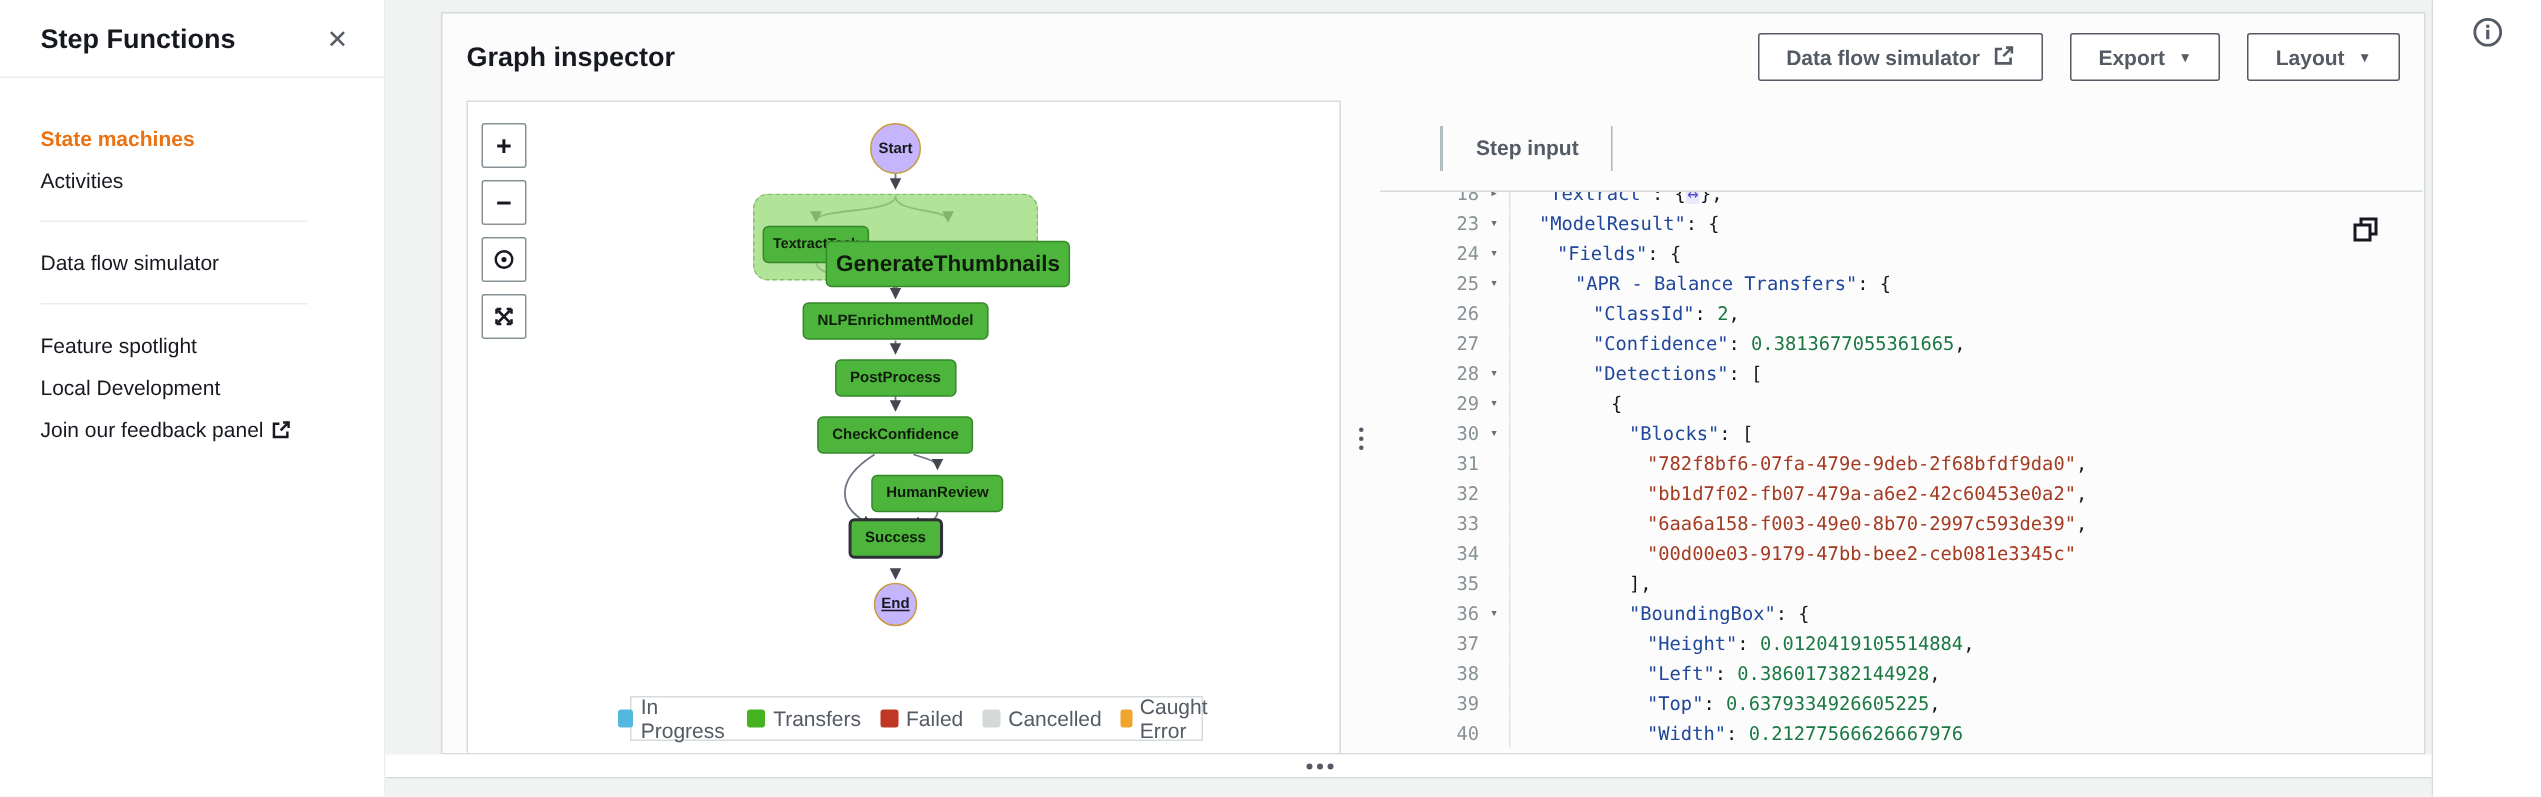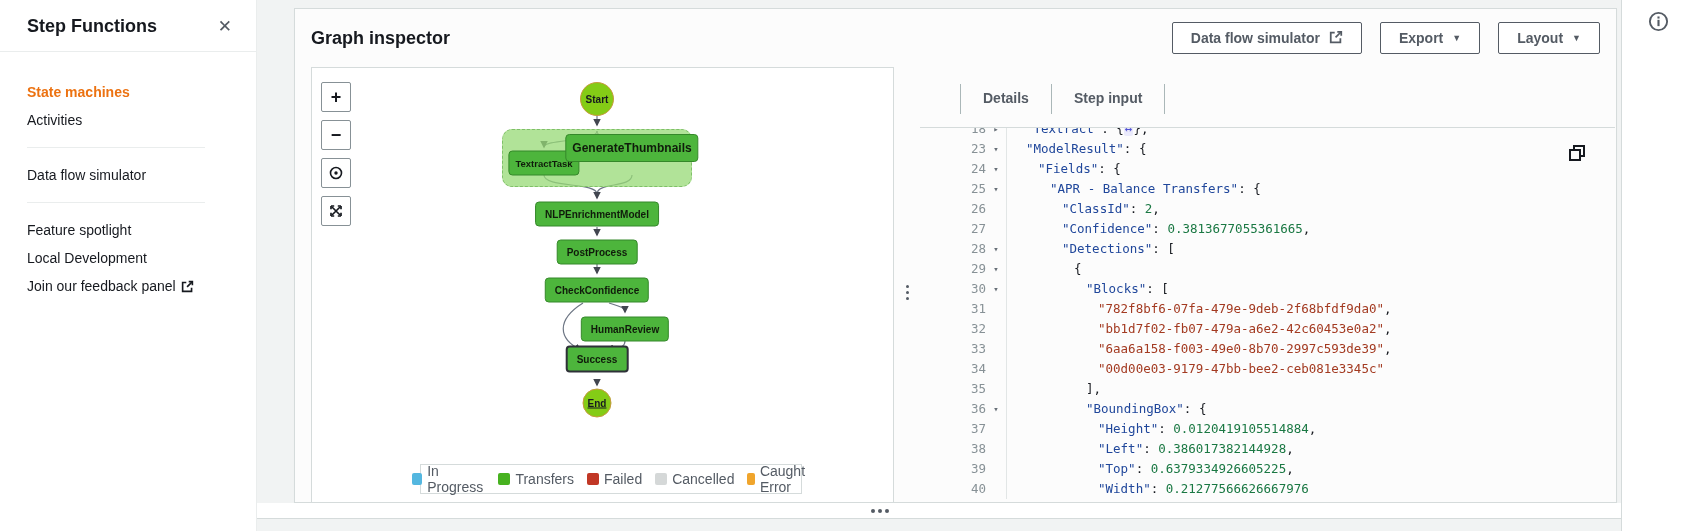--- a/index.html
+++ b/index.html
@@ -33,21 +33,21 @@
   .caret { font-size:9px; line-height:1; }
 
   
   .graph-panel { position:absolute; left:16px; top:58px; width:583px; height:436px; background:#fff; border:1px solid #d5dbdb; overflow:hidden; }
   .zoom-controls { position:absolute; left:9px; top:14px; display:flex; flex-direction:column; gap:8px; z-index:3; }
   .zoom-btn { width:30px; height:30px; background:#fff; border:1px solid #879196; border-radius:2px; cursor:pointer; display:flex; align-items:center; justify-content:center; color:#16191f; font-size:18px; font-weight:700; padding:0; }
   .edges { position:absolute; left:0; top:0; width:583px; height:436px; }
   .group-box { position:absolute; left:190px; top:61px; width:190px; height:58px; background:rgba(151,218,118,.75); border:1.5px dashed #7fbf68; border-radius:10px; }
   .gnode { position:absolute; transform:translate(-50%,-50%); background:#4db53c; border:1px solid #35882a; border-radius:4px; color:#101c0b; font-size:10px; font-weight:700; padding:6px 9px; white-space:nowrap; cursor:pointer; z-index:2; }
   .gnode.selected { border:2px solid #2e3138; }
-  .gcircle { position:absolute; transform:translate(-50%,-50%); background:#84cc16; border:1px solid #c79b3e; border-radius:50%; display:flex; align-items:center; justify-content:center; font-size:10px; font-weight:700; color:#16191f; cursor:pointer; z-index:2; }
+  .gcircle { position:absolute; transform:translate(-50%,-50%); background:#c4b5fd; border:1px solid #c79b3e; border-radius:50%; display:flex; align-items:center; justify-content:center; font-size:10px; font-weight:700; color:#16191f; cursor:pointer; z-index:2; }
   .gcircle.start { width:34px; height:34px; }
   .gcircle.end { width:29px; height:29px;text-decoration:underline; }
   .legend { position:absolute; left:108px; top:396px; width:382px; height:30px; background:#fff; border:1px solid #d5dbdb; display:flex; align-items:center; justify-content:center; gap:13px; }
   .legend-item { display:flex; align-items:center; gap:5px; font-size:14px; color:#545b64; }
   .legend-swatch { width:12px; height:12px; border-radius:2px; display:inline-block; }
 
   
   .v-splitter { position:absolute; left:604px; top:58px; bottom:2px; width:18px; cursor:col-resize; }
   .v-dots { position:absolute; left:7px; top:215px; }
   .v-dots i { display:block; width:3px; height:3px; border-radius:50%; background:#545b64; margin:3px 0; }
@@ -178,21 +178,21 @@
           <path d="M271,235 C244,252 246,271 269,282" marker-end="url(#arr)"></path>
           <path d="M313,273 C313,281 303,279 297,283" marker-end="url(#arr)"></path>
           <path d="M285,312 V317" marker-end="url(#arr)"></path>
         </g>
       </svg>
 
       <div class="group-box"></div>
 
       <div class="gcircle start" style="left:285px;top:31px;">Start</div>
       <div class="gnode" style="left:232px;top:95px;font-size:9.5px;padding:6px 6px;">TextractTask</div>
-      <div class="gnode" style="left:320px;top:80px;font-size:12px;padding:6px 6px;">GenerateThumbnails</div>
+      <div class="gnode" style="left:320px;top:108px;font-size:15px;padding:6px 6px;">GenerateThumbnails</div>
       <div class="gnode" style="left:285px;top:146px;">NLPEnrichmentModel</div>
       <div class="gnode" style="left:285px;top:184px;">PostProcess</div>
       <div class="gnode" style="left:285px;top:222px;">CheckConfidence</div>
       <div class="gnode" style="left:313px;top:261px;">HumanReview</div>
       <div class="gnode selected" style="left:285px;top:291px;">Success</div>
       <div class="gcircle end" style="left:285px;top:335px;">End</div>
 
       <div class="legend">
           <span class="legend-item">
             <span class="legend-swatch" style="background: rgb(84, 183, 224);"></span>
@@ -221,21 +221,20 @@
       <span class="v-dots">
           <i></i>
           <i></i>
           <i></i>
         </span>
     </div>
 
     <div class="detail-panel">
       <div class="tab-strip">
         <span class="tab-rule"></span>
-        <div class="tab">Details</div>
         <span class="tab-rule"></span>
         <div class="tab">Step input</div>
         <span class="tab-rule"></span>
       </div>
 
       <div class="code-area">
         <div class="code-scroll">
             <div class="code-line"><span class="ln">18</span><span class="fold">▸</span><span class="line-content" style="padding-left: 19px;"><span class="tok-key">"Textract"</span><span class="tok-punc">: {</span><span class="tok-badge">↔</span><span class="tok-punc">},</span></span></div>
             <div class="code-line"><span class="ln">23</span><span class="fold">▾</span><span class="line-content" style="padding-left: 19px;"><span class="tok-key">"ModelResult"</span><span class="tok-punc">: {</span></span></div>
             <div class="code-line"><span class="ln">24</span><span class="fold">▾</span><span class="line-content" style="padding-left: 31px;"><span class="tok-key">"Fields"</span><span class="tok-punc">: {</span></span></div>

